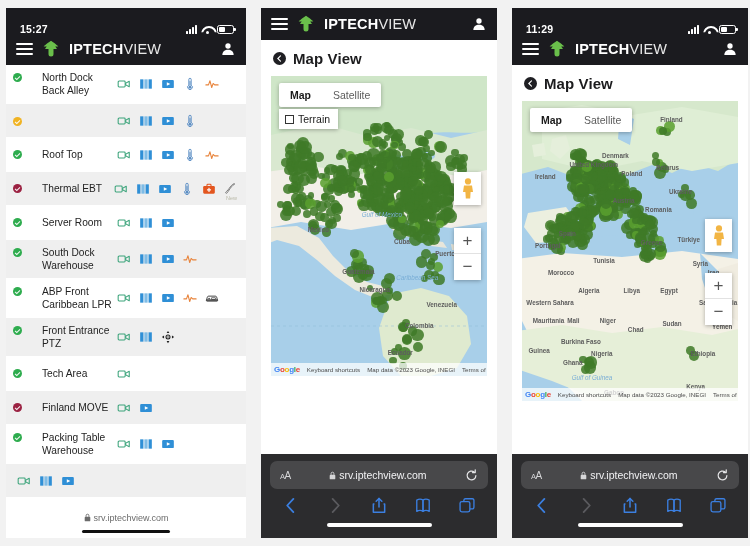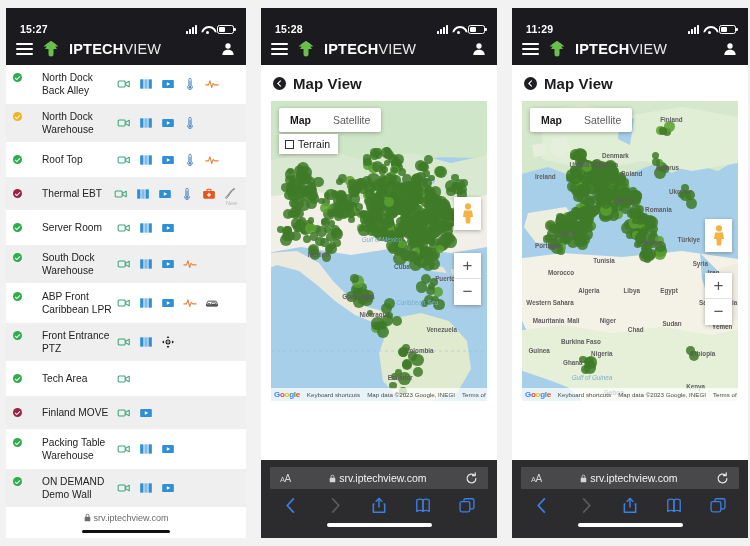--- a/index.html
+++ b/index.html
@@ -151,21 +151,21 @@
 
   .marker { position: absolute; border-radius: 50%; background: #3f7a28; opacity: .86; }
   .marker.lt { background: #5aa02f; }
 
   .country { position:absolute; font-size: 6.3px; color: #5d5d5d; white-space: nowrap; font-weight: 600; }
   .country.sea { color: #7aaed6; font-style: italic; font-weight: 400; }
 
   
   .safari-full { background: #2c2c2e; padding: 7px 9px 5px; }
   .urlbar {
-    background: #48484a; border-radius: 1px; height: 22px;
+    background: #48484a; border-radius: 7px; height: 28px;
     display: flex; align-items: center; padding: 0 10px; gap: 6px;
   }
   .urlbar .aa { font-size: 10px; color: #d6d6d8; letter-spacing: -.5px; }
   .urlbar .aa small { font-size: 7.5px; }
   .urlbar .mid { flex: 1; display: flex; align-items: center; justify-content: center; gap: 3px; }
   .urlbar .txt { font-size: 10.5px; color: #f2f2f4; }
   .toolbar {
     display: flex; align-items: center; justify-content: space-between;
     padding: 8px 13px 3px;
   }
@@ -247,21 +247,20 @@
                 <rect x="11.1" y="7" width="1.8" height="8" fill="#5b8ec4"></rect>
               </svg></span>
             <span class="ic" style="position:relative"><svg width="14" height="14" viewBox="0 0 24 24">
                 <path d="M1.5 13.5 H6 L8.5 6.5 L11.5 18 L14 11 L16.5 13.5 H22.5" fill="none" stroke="#e8833a" stroke-width="1.8" stroke-linecap="round" stroke-linejoin="round"></path>
               </svg></span>
      </span>
         </div>
         <div class="camrow alt">
           <span class="camname">
        <span class="dot" style="background:#f0b323"></span>
-       <span>North Dock Warehouse</span>
      </span>
      <span class="icons">
        <span class="ic" style="position:relative"><svg width="14" height="14" viewBox="0 0 24 24">
                 <rect x="2" y="7" width="12" height="10" rx="1.6" fill="none" stroke="#3aa37a" stroke-width="1.8"></rect>
                 <path d="M15 10.5 L21 7.2 V16.8 L15 13.5 Z" fill="none" stroke="#3aa37a" stroke-width="1.8" stroke-linejoin="round"></path>
               </svg></span>
             <span class="ic" style="position:relative"><svg width="14" height="14" viewBox="0 0 24 24">
                 <rect x="2" y="4" width="5.6" height="16" fill="#2f8fd6"></rect>
                 <rect x="9.2" y="4" width="5.6" height="16" fill="#7fbce6"></rect>
                 <rect x="16.4" y="4" width="5.6" height="16" fill="#2f8fd6"></rect>
@@ -484,24 +483,20 @@
                 <rect x="9.2" y="4" width="5.6" height="16" fill="#7fbce6"></rect>
                 <rect x="16.4" y="4" width="5.6" height="16" fill="#2f8fd6"></rect>
               </svg></span>
             <span class="ic" style="position:relative"><svg width="14" height="14" viewBox="0 0 24 24">
                 <rect x="2" y="5" width="20" height="14" rx="2" fill="#2f8fd6"></rect>
                 <path d="M10 9 L16 12 L10 15 Z" fill="#fff"></path>
               </svg></span>
      </span>
         </div>
         <div class="camrow alt">
-          <span class="camname">
-       <span class="dot" style="background:#2eac4e"></span>
-       <span>ON DEMAND Demo Wall</span>
-     </span>
      <span class="icons">
        <span class="ic" style="position:relative"><svg width="14" height="14" viewBox="0 0 24 24">
                 <rect x="2" y="7" width="12" height="10" rx="1.6" fill="none" stroke="#3aa37a" stroke-width="1.8"></rect>
                 <path d="M15 10.5 L21 7.2 V16.8 L15 13.5 Z" fill="none" stroke="#3aa37a" stroke-width="1.8" stroke-linejoin="round"></path>
               </svg></span>
             <span class="ic" style="position:relative"><svg width="14" height="14" viewBox="0 0 24 24">
                 <rect x="2" y="4" width="5.6" height="16" fill="#2f8fd6"></rect>
                 <rect x="9.2" y="4" width="5.6" height="16" fill="#7fbce6"></rect>
                 <rect x="16.4" y="4" width="5.6" height="16" fill="#2f8fd6"></rect>
               </svg></span>
@@ -540,35 +535,20 @@
           <rect x="1" y="5" width="8" height="6.4" rx="1.2" fill="#6b6b6b"></rect>
           <path d="M3 5 V3.3 A2 2 0 0 1 7 3.3 V5" stroke="#6b6b6b" stroke-width="1.3" fill="none"></path>
         </svg>
         <span class="txt">srv.iptechview.com</span>
       </span>
       <b></b>
     </div>
   </div>
 
   <div class="phone" id="phone2">
-    <div class="statusbar">
-      <span>15:28</span>
-      <span class="status-right">
-        <span class="sig">
-            <i></i>
-            <i></i>
-            <i></i>
-            <i></i>
-          </span>
-        <span class="wifi"></span>
-        <span class="batt">
-            <span></span>
-          </span>
-      </span>
-    </div>
 
     <div class="appbar">
       <span class="hamburger">
           <span></span>
           <span></span>
           <span></span>
         </span>
       <svg class="logo-mark" viewBox="0 0 24 24">
         <path d="M12 2 C6 6 3 9 3 9 L7 9 C7 9 5 11 5 12 L9 12 L9 18 A3 3 0 0 0 15 18 L15 12 L19 12 C19 11 17 9 17 9 L21 9 C21 9 18 6 12 2 Z" fill="#6abf4b"></path>
       </svg>

